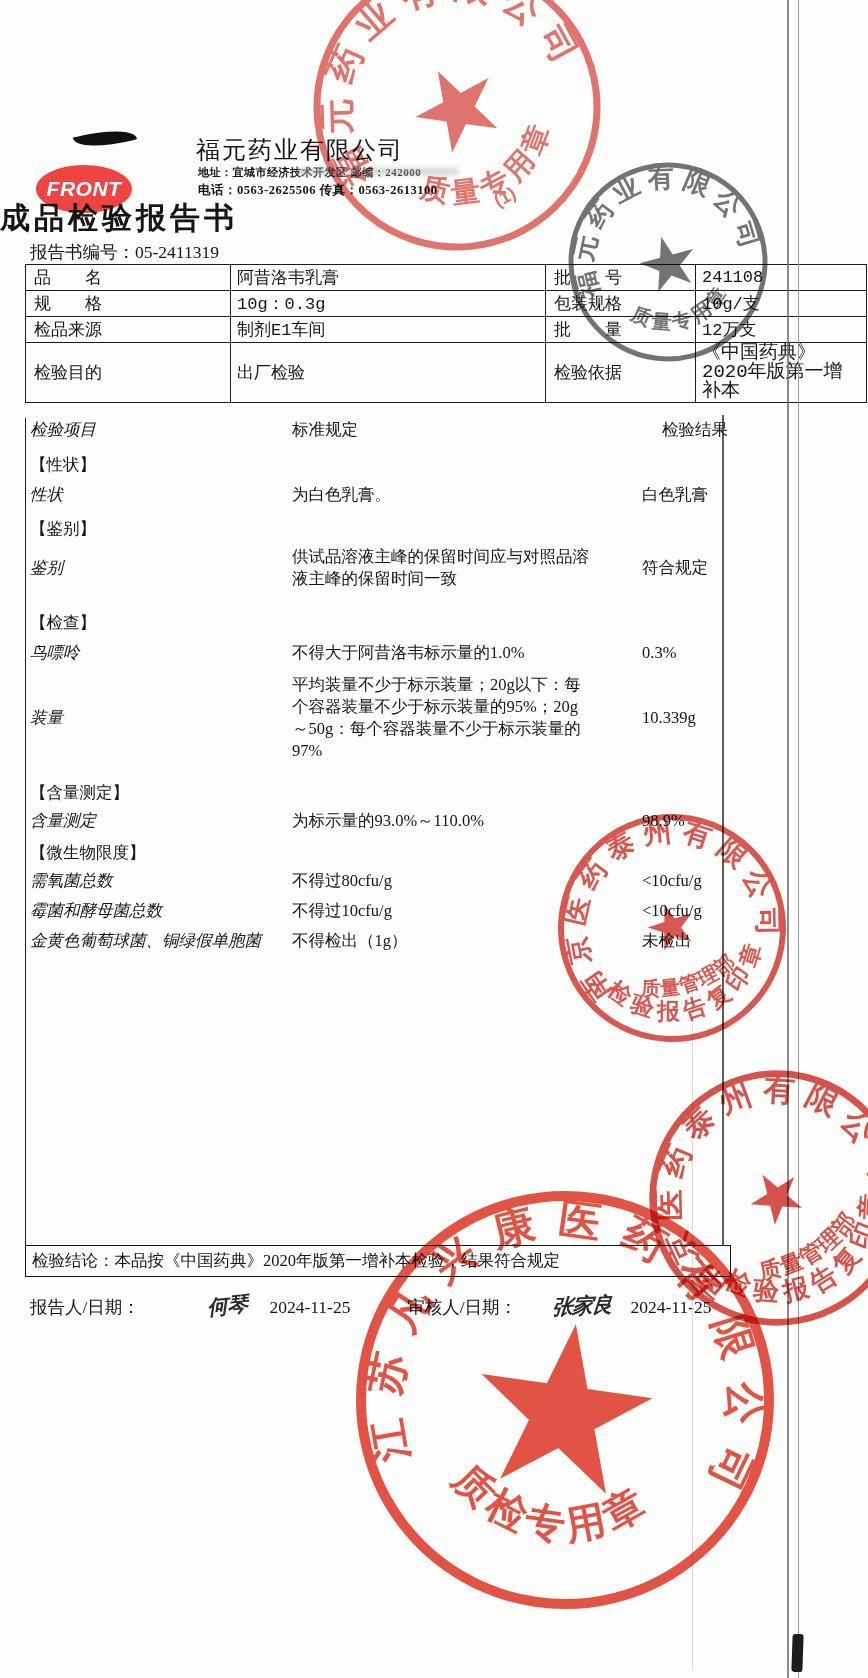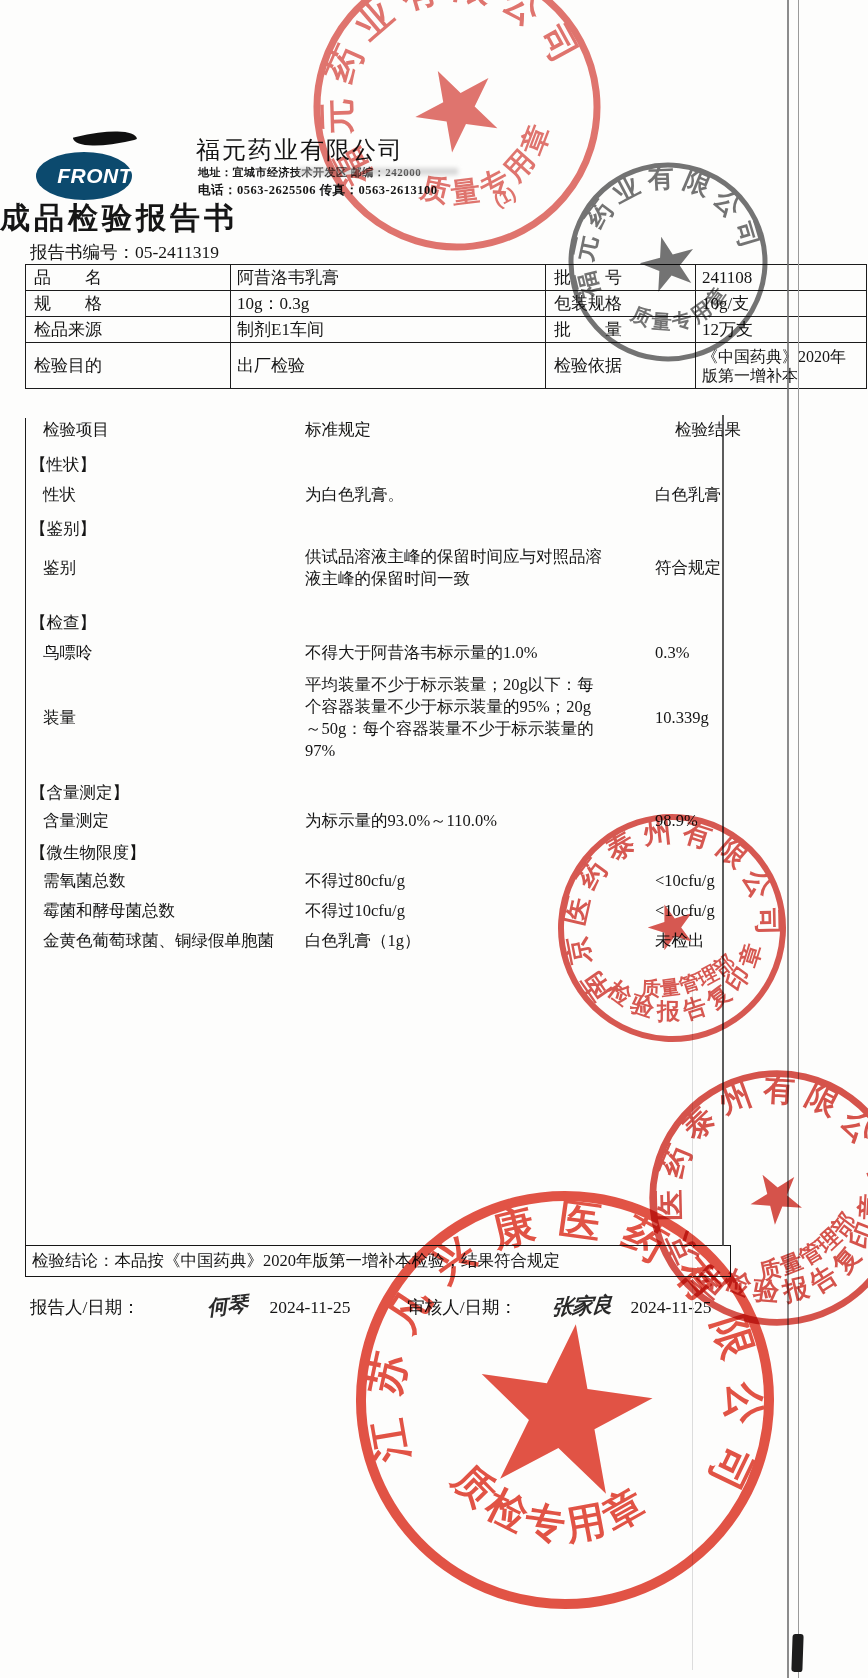--- a/index.html
+++ b/index.html
@@ -1,40 +1,40 @@
 <!DOCTYPE html>
 <html><head>
 <meta charset="utf-8">
 <style>
   html,body{margin:0;padding:0;background:#e8e8e8;}
   #page{position:relative;width:868px;height:1678px;background:#fdfdfc;overflow:hidden;
         font-family:"Liberation Serif","DejaVu Serif",serif;color:#151515;}
   
-  #logo{position:absolute;left:36px;top:152px;width:96px;height:48px;background:#0c4a6e;
-        border-radius:50%;display:flex;align-items:center;justify-content:flex-end;}
+  #logo{position:absolute;left:36px;top:165px;width:96px;height:48px;background:#ef4444;
+        border-radius:50%;display:flex;align-items:center;justify-content:center;}
   #logo .logo-word{color:#fff;font-family:"Liberation Sans",sans-serif;font-weight:bold;
         font-style:italic;font-size:21px;letter-spacing:.5px;}
   #logo-leaf{position:absolute;left:74px;top:130px;width:62px;height:17px;background:#101010;
         border-radius:0 95% 5% 95%;transform:rotate(-14deg);}
   .company-name{position:absolute;left:196px;top:134px;font-size:24px;letter-spacing:2px;}
   .company-addr{position:absolute;left:198px;top:165px;font-size:11px;font-weight:bold;letter-spacing:.5px;text-align:center;}
   .company-tel{position:absolute;left:198px;top:182px;font-size:12.5px;font-weight:bold;letter-spacing:.5px;}
   .doc-title{position:absolute;left:0;top:198px;width:790px;text-align:left;font-size:30px;
         letter-spacing:4px;font-weight:700;}
   .report-no{position:absolute;left:30px;top:240px;font-size:17.5px;}
   
-  #info-table{position:absolute;left:25px;top:264px;border-collapse:collapse;table-layout:fixed;width:841px;}
+  #info-table{position:absolute;left:25px;top:264px;border-collapse:collapse;table-layout:fixed;width:841px;font-family:Liberation Mono, monospace;}
   #info-table td{border:1.5px solid #1c1c1c;font-size:17px;padding:1px 6px;vertical-align:middle;}
   #info-table td.lbl{padding-left:8px;}
-  #info-table td.dep{font-size:16px;line-height:19px;}
+  #info-table td.dep{font-size:19px;line-height:19px;}
   
   #items-box{position:absolute;left:25px;top:418px;width:698px;height:827px;border-left:1.5px solid #1c1c1c;}
   #items{position:absolute;left:25px;top:418px;width:698px;font-size:16.5px;line-height:22px;}
   .irow{display:flex;align-items:center;}
-  .irow .c-item{width:262px;flex:none;padding-left:18px;}
+  .irow .c-item{width:262px;flex:none;padding-left:5px;font-style:italic;}
   .irow .c-std{width:302px;flex:none;font-family:Liberation Serif, serif;}
   .irow .c-res{white-space:nowrap;margin-left:48px;}
   .irow.hdr .c-res{margin-left:68px;}
   .sect{padding-left:5px;font-weight:500;}
   .mt6{margin-top:6px}.mt8{margin-top:8px}.mt10{margin-top:10px}.mt12{margin-top:12px}
   .mt16{margin-top:22px}.mt20{margin-top:20px}
   
   #conclusion{position:absolute;left:25px;top:1245px;width:698px;height:30px;border:1.5px solid #161616;
         font-size:16.5px;display:flex;align-items:center;padding-left:6px;box-sizing:content-box;}
   #signs{position:absolute;left:30px;top:1292px;font-size:17.5px;width:800px;}
@@ -149,21 +149,21 @@
       <span class="c-std">不得过80cfu/g</span>
       <span class="c-res">&lt;10cfu/g</span>
     </div>
     <div class="irow mt8">
       <span class="c-item">霉菌和酵母菌总数</span>
       <span class="c-std">不得过10cfu/g</span>
       <span class="c-res">&lt;10cfu/g</span>
     </div>
     <div class="irow mt8">
       <span class="c-item">金黄色葡萄球菌、铜绿假单胞菌</span>
-      <span class="c-std">白色乳膏（1g）</span>
+      <span class="c-std">不得检出（1g）</span>
       <span class="c-res">未检出</span>
     </div>
   </div>
 
   <div id="conclusion">
     <span>检验结论：本品按《中国药典》2020年版第一增补本检验，结果符合规定</span>
   </div>
 
   <div id="signs">
     <span>报告人/日期：</span>

